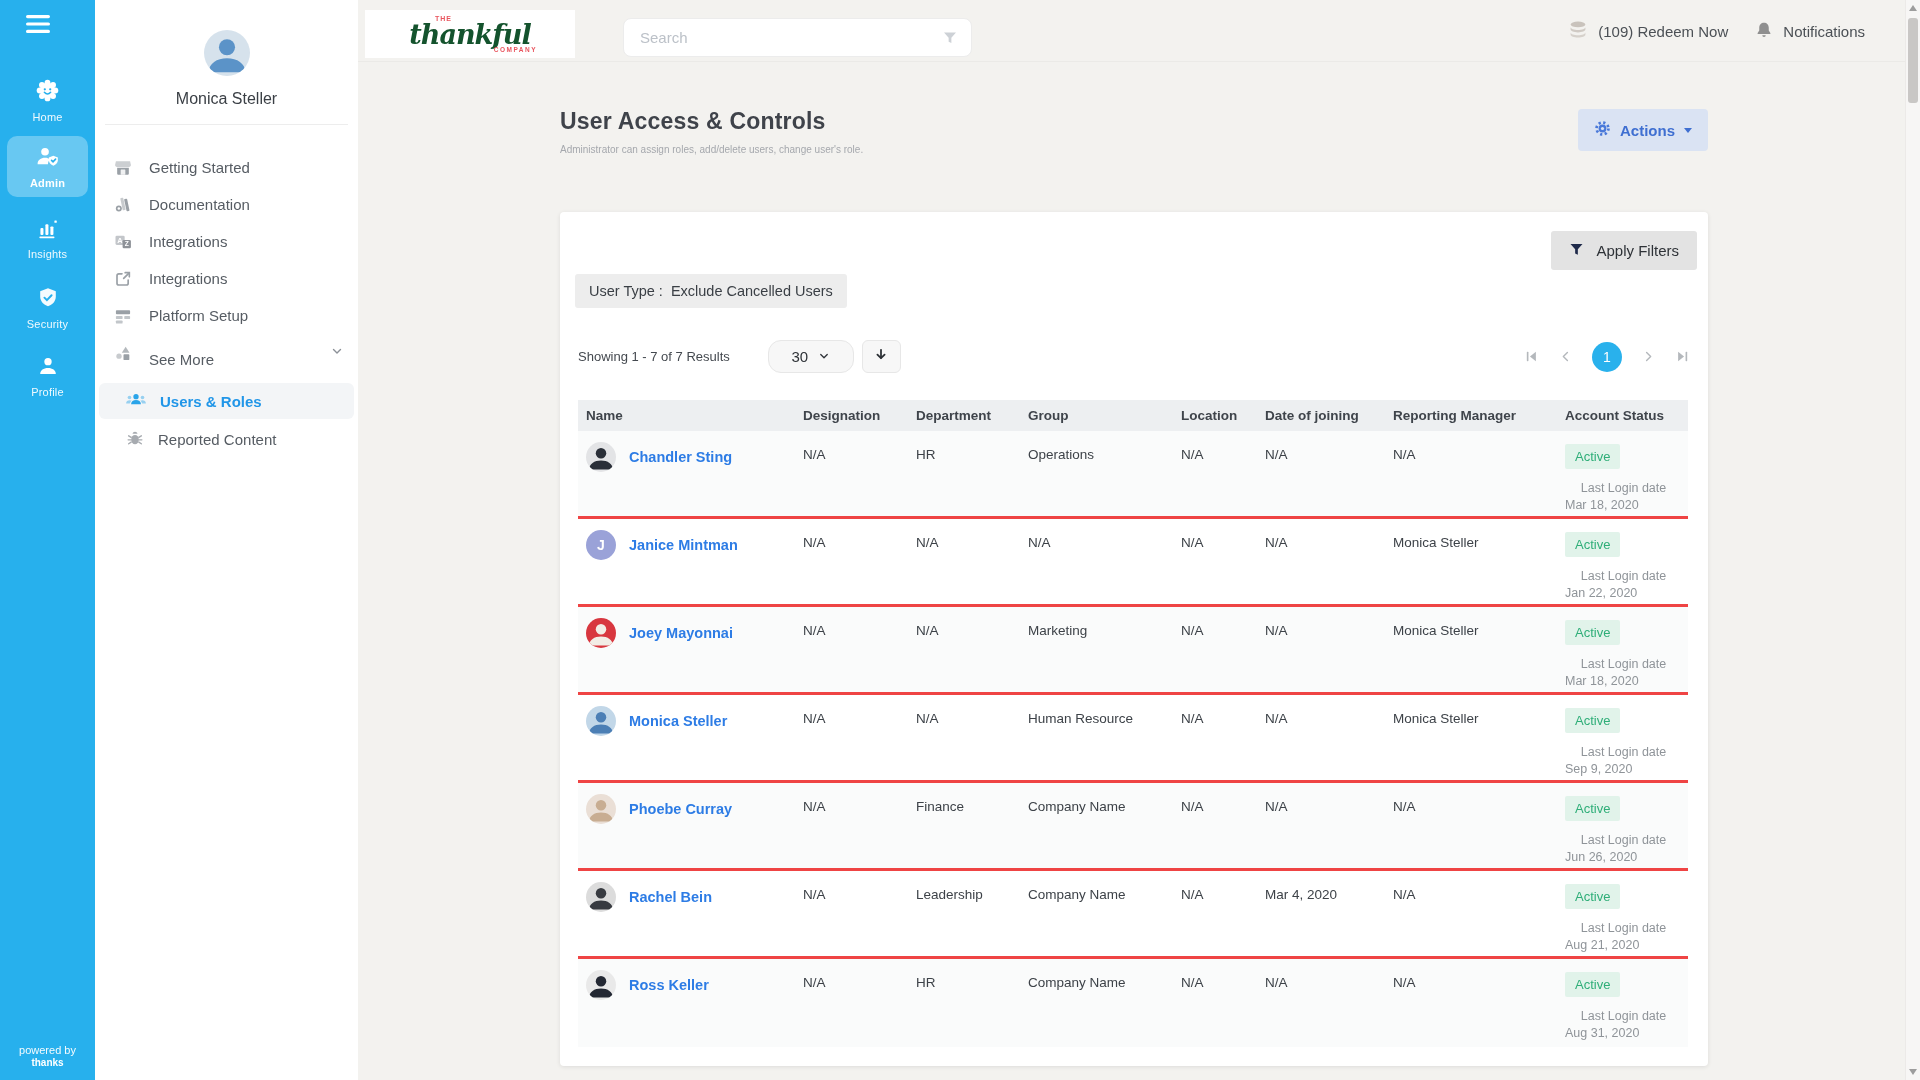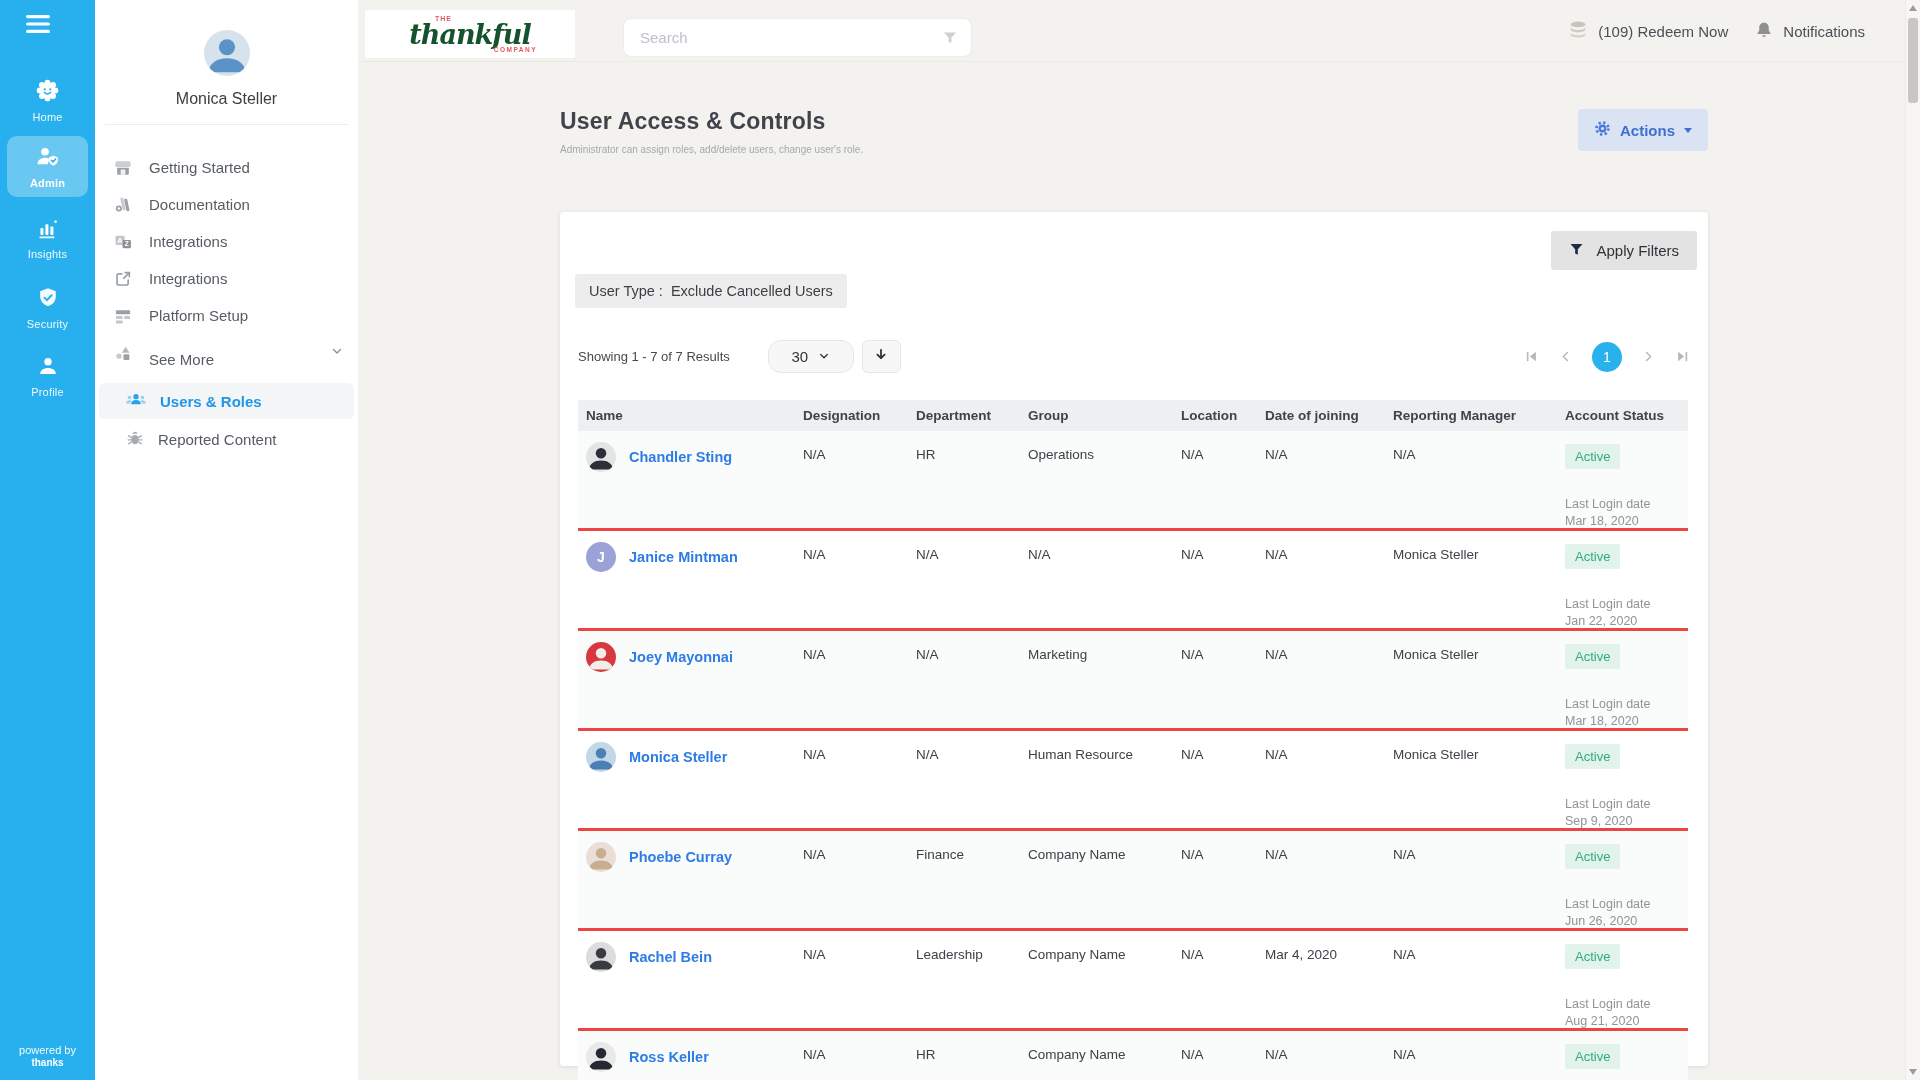--- a/index.html
+++ b/index.html
@@ -74,21 +74,21 @@
   .thead { background:#edeff1; height:31px; align-items:center; }
   .th { font-size:13.5px; font-weight:600; color:#3f444b; padding-left:8px; white-space:nowrap; }
   .tr { min-height:88px; border-bottom:3px solid #ef4444; }
   .tr:nth-child(odd) { background:#fafbfb; }
   .tr:last-child { border-bottom:none; }
   .td { padding:16px 6px 0 8px; font-size:13.5px; color:#3d4248; }
   .name-cell { display:flex; align-items:flex-start; gap:13px; padding-top:11px; }
   .name-link { font-size:14.5px; font-weight:600; color:#2d7ce5; margin-top:7px; cursor:pointer; text-decoration:none; }
   .status-cell { padding-top:13px; }
   .badge { display:inline-block; background:#e1f3ea; color:#2fae78; font-size:13px; padding:5px 10px; border-radius:2px; }
-  .ll-label { margin-top:28px; font-size:12.5px; color:#8f9499; }
+  .ll-label { margin-top:12px; font-size:12.5px; color:#8f9499;text-align:center; }
   .ll-date { margin-top:3px; font-size:12.5px; color:#8f9499; }
 
   
   .scrollbar { position:absolute; right:0; top:0; width:15px; height:100%; background:#f7f6f5; border-left:1px solid #eceae8; }
   .sb-arrow { position:absolute; left:3px; width:0; height:0; border-left:4.5px solid transparent; border-right:4.5px solid transparent; }
   .sb-arrow.up { top:5px; border-bottom:6px solid #9d9d9d; }
   .sb-arrow.down { bottom:5px; border-top:6px solid #9d9d9d; }
   .sb-thumb { position:absolute; left:2px; top:18px; width:10px; height:85px; background:#c9c7c5; border-radius:3px; }
 </style>
 </head>

